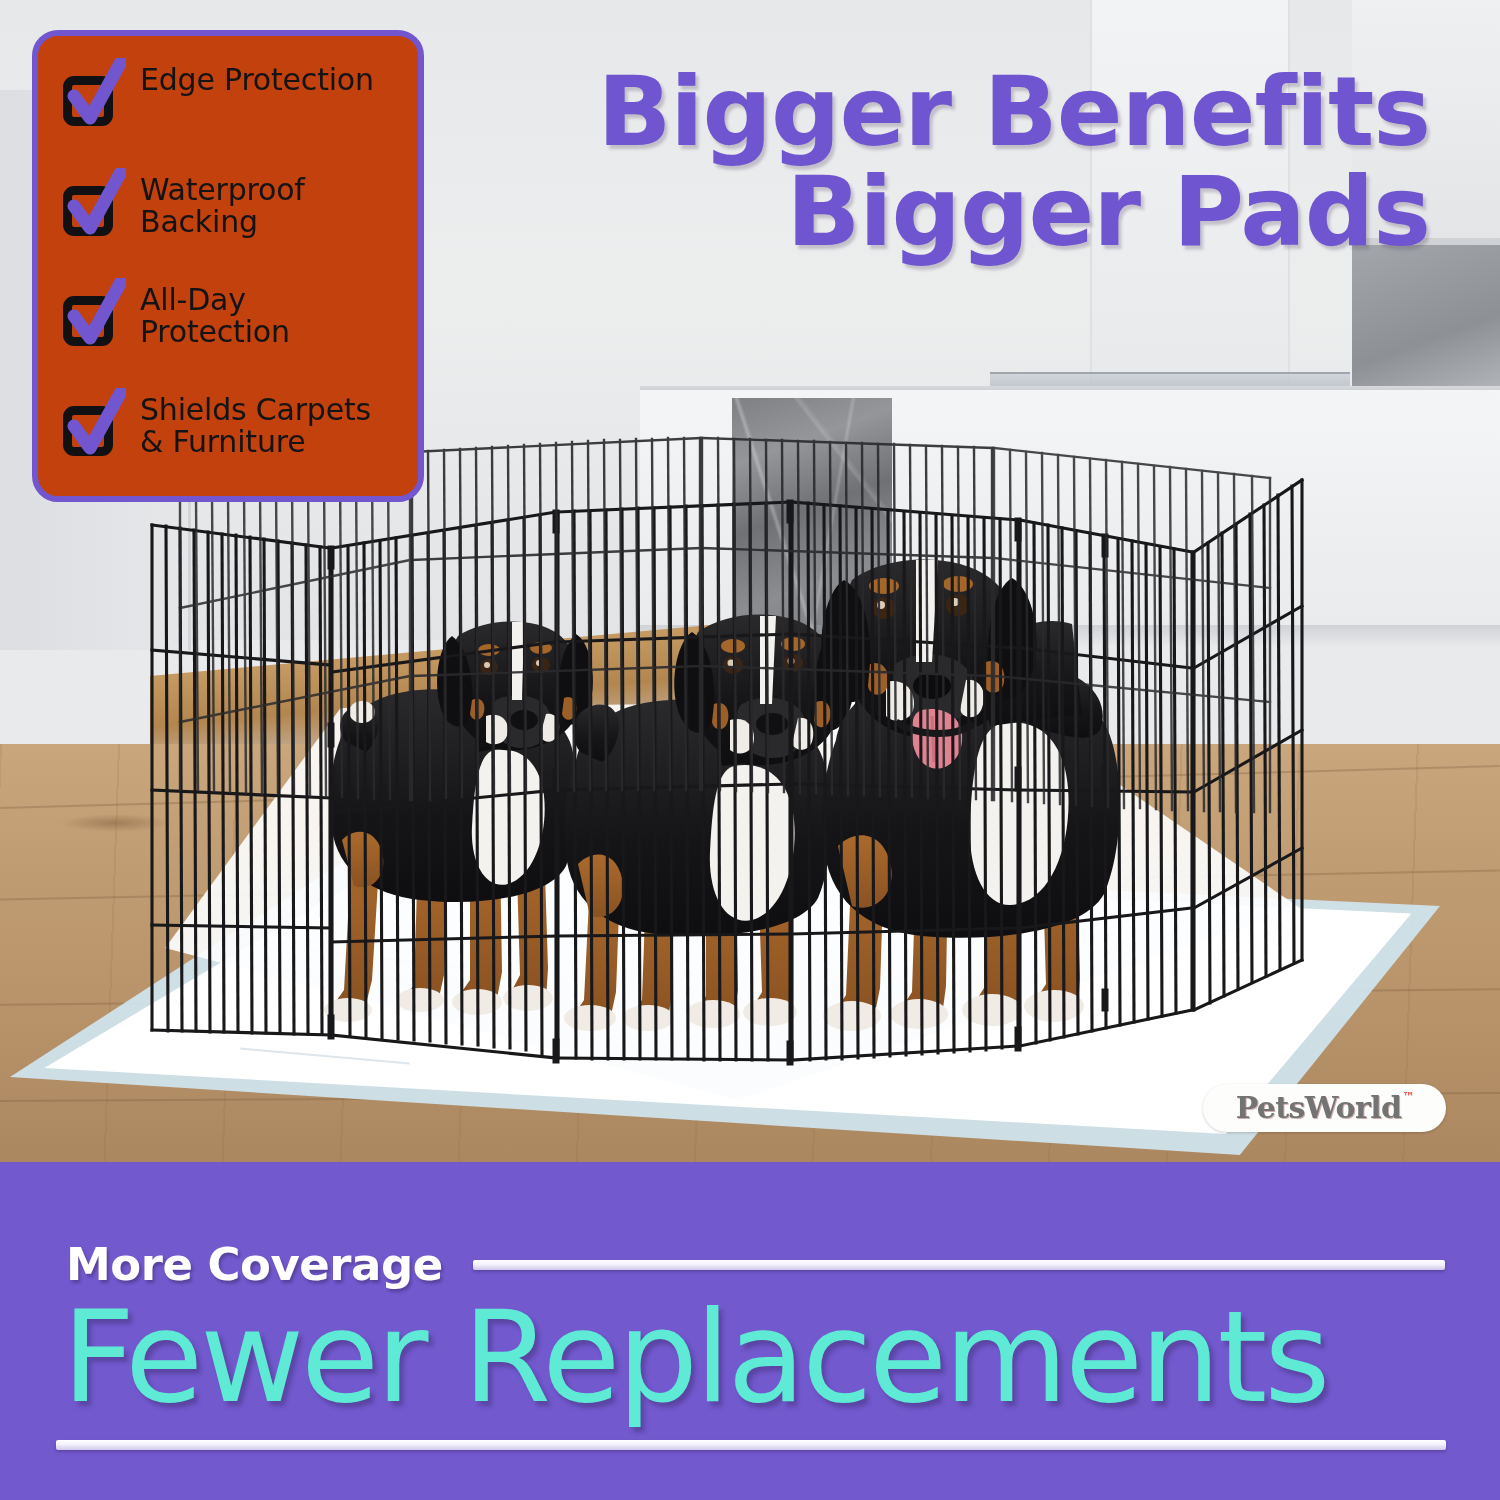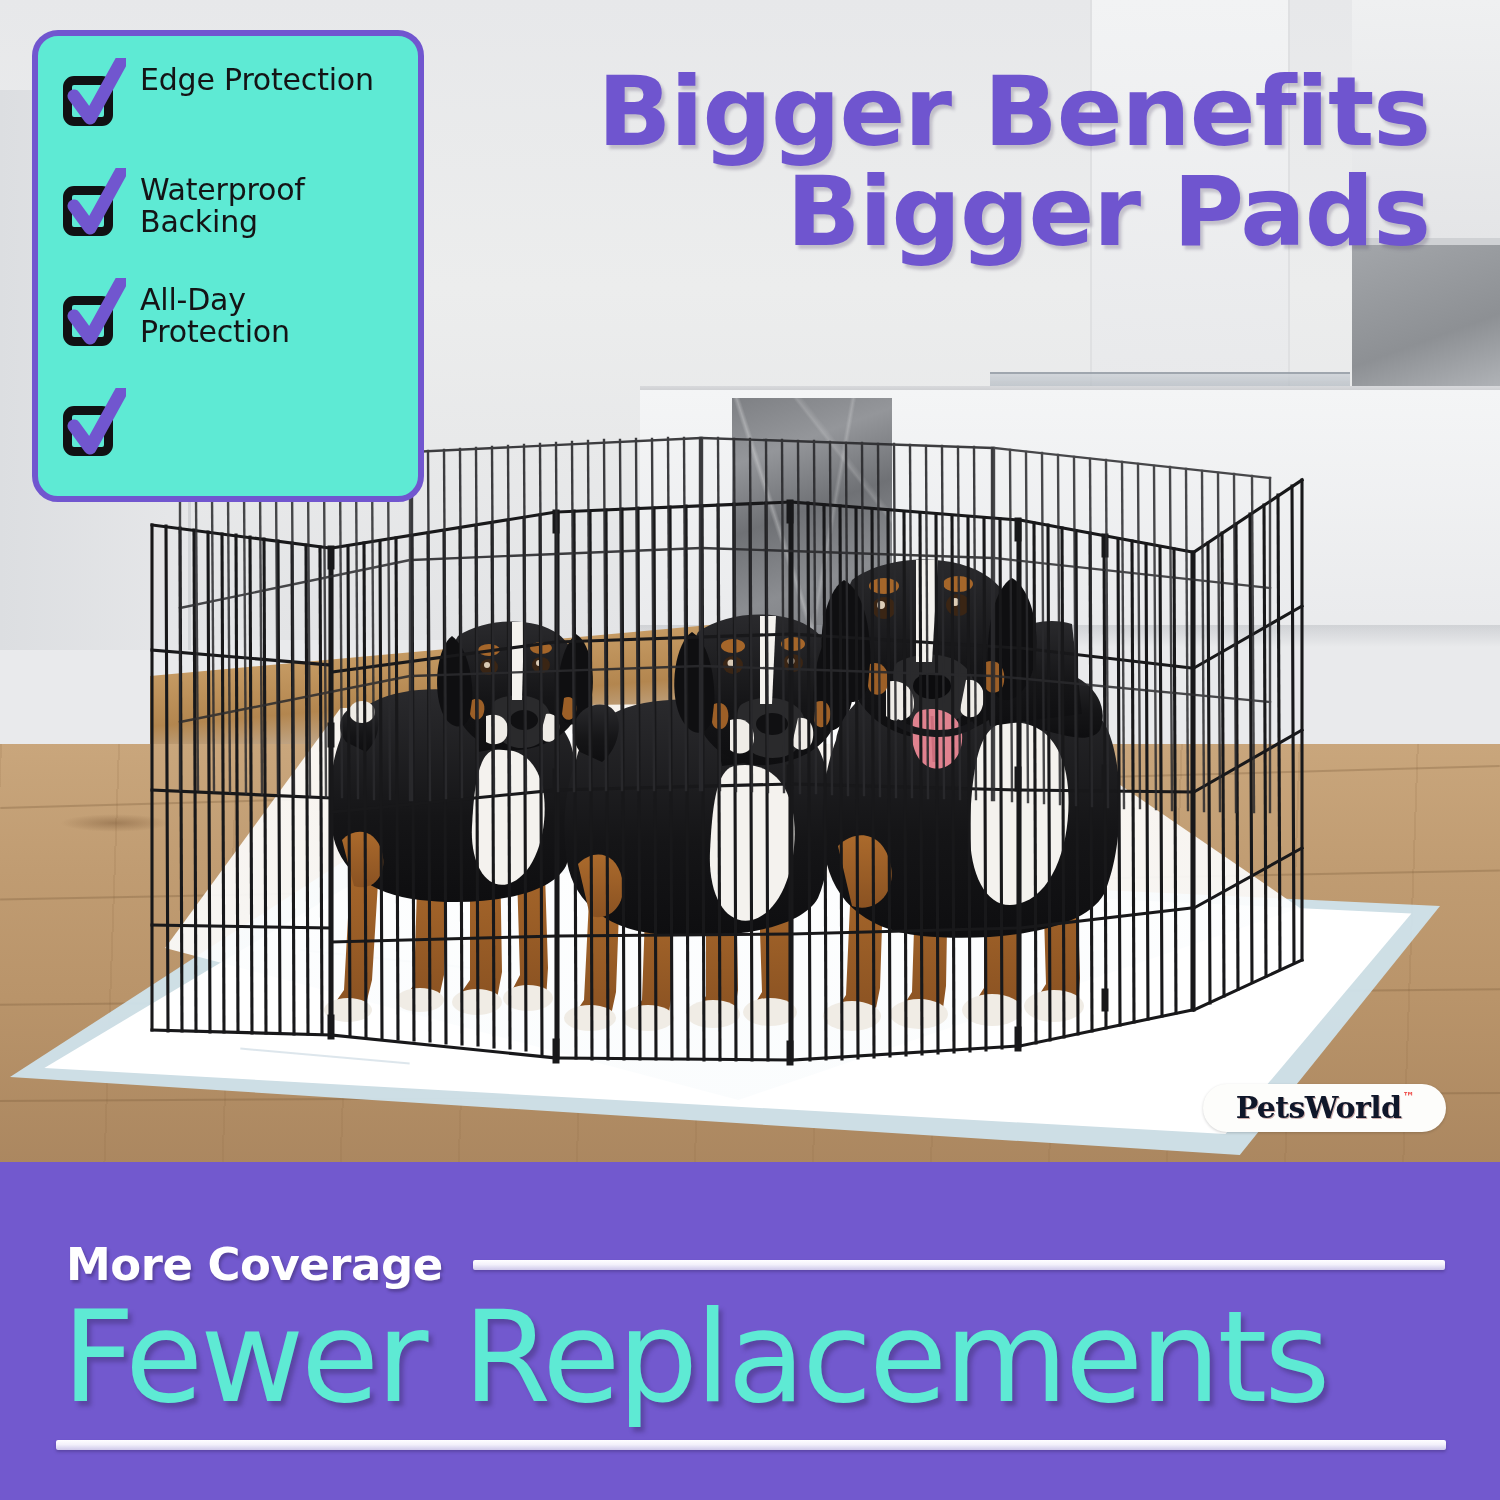--- a/index.html
+++ b/index.html
@@ -124,21 +124,21 @@
     background:linear-gradient(180deg,rgba(255,255,255,.88),rgba(250,252,253,.95));
     clip-path:polygon(18% 2%, 74% 0%, 100% 52%, 52% 100%, 3% 62%);
   }
 
   
   #pen { position:absolute; left:0; top:0; width:1500px; height:1165px; }
 
   
   #checklist {
     position:absolute; left:32px; top:30px; width:392px; height:472px;
-    background:#5eead4;
+    background:#c2410c;
     border:6px solid #7156cf;
     border-radius:26px;
     padding:26px 18px 14px 22px;
   }
   .check-row {
     display:flex; align-items:flex-start; gap:18px;
     margin-bottom:14px; height:96px;
   }
   .check-row:last-child { margin-bottom:0; height:104px; }
   .cbox { position:relative; width:62px; height:62px; flex:0 0 62px; margin-top:6px; }
@@ -174,21 +174,21 @@
     position:absolute; left:1203px; top:1084px;
     width:243px; height:48px;
     background:#fdfdfb;
     border-radius:24px;
     display:flex; align-items:center; justify-content:center;
     box-shadow:0 1px 3px rgba(0,0,0,.18);
   }
   #logo .lg-text {
     font-family:"DejaVu Serif", serif;
     font-weight:bold; font-size:30px;
-    color:#0f172a; letter-spacing:-.6px;
+    color:#737373; letter-spacing:-.6px;
     text-shadow:1px 1px 0 rgba(120,30,30,.35);
     position:relative; top:-1px;
   }
   #logo .tm {
     font-family:"DejaVu Sans", sans-serif;
     font-size:12px; color:#ef5350; font-weight:bold;
     position:relative; top:-11px; left:1px;
   }
 
   
@@ -734,20 +734,21 @@
     <span class="check-label">All-Day Protection</span>
   </div>
 
   <div class="check-row">
     <span class="cbox">
       <span class="sq"></span>
       <svg class="tick" viewBox="0 0 62 72">
         <path d="M10 38 L26 60 L58 2" stroke="#7156cf" stroke-width="13" fill="none" stroke-linecap="round" stroke-linejoin="round"></path>
       </svg>
     </span>
+    <span class="check-label">Shields Carpets &amp; Furniture</span>
   </div>
 </div>
 
 <div id="headline">
   <div class="hl">Bigger Benefits</div>
   <div class="hl">Bigger Pads</div>
 </div>
 
 <div id="banner">
   <div class="b-row">

